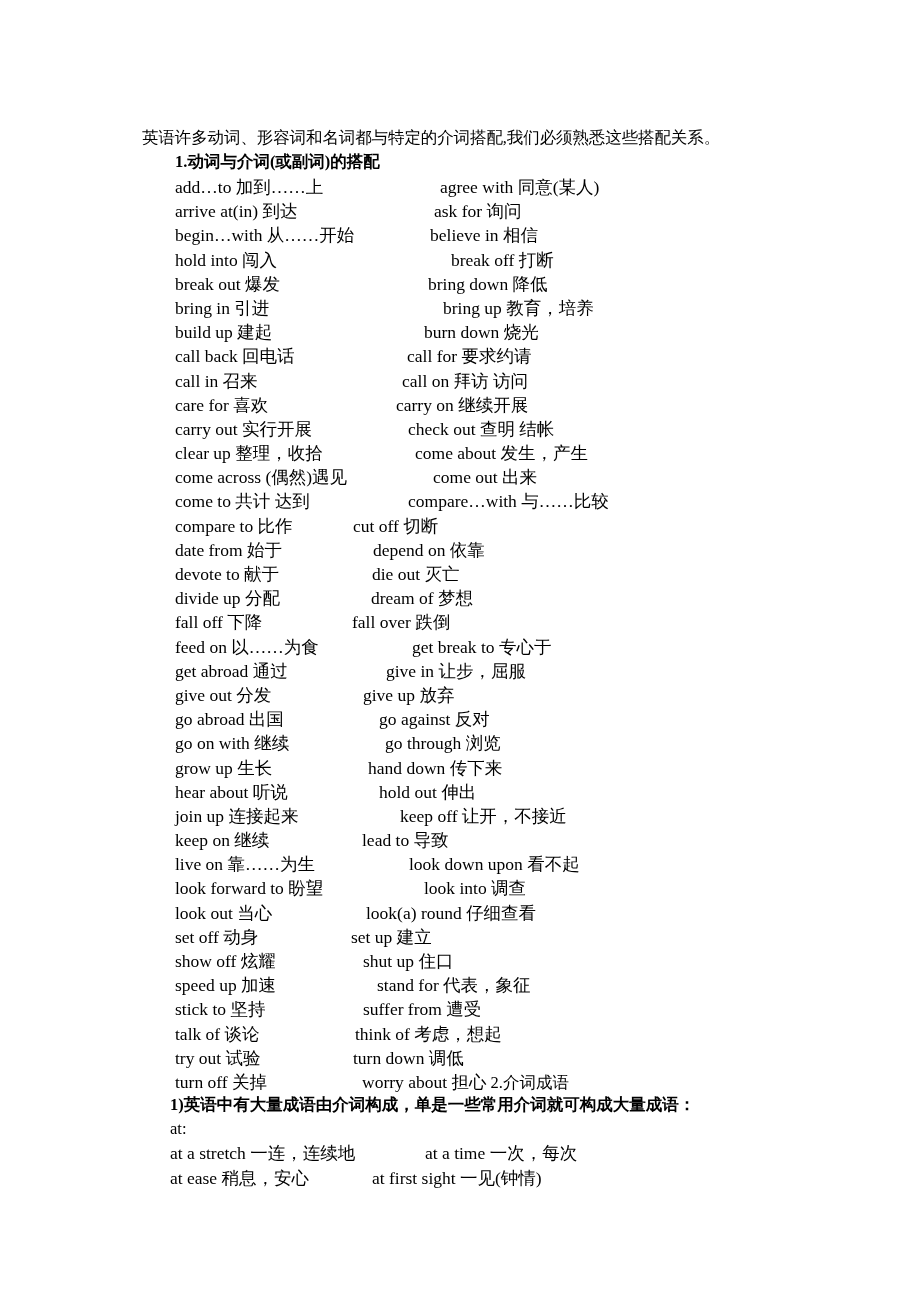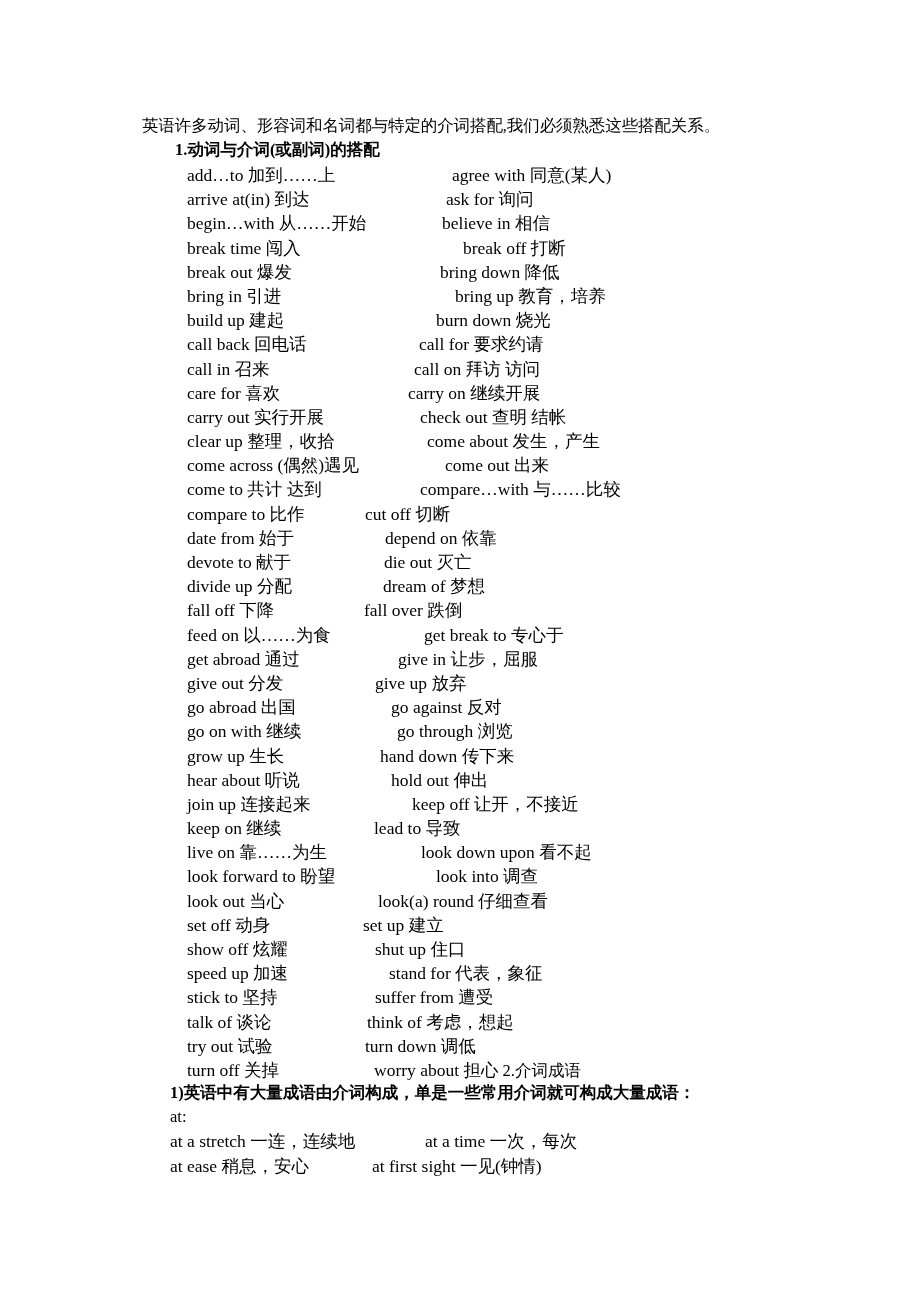--- a/index.html
+++ b/index.html
@@ -11,21 +11,21 @@
   body {
     width: 920px;
     height: 1302px;
     position: relative;
     font-family: "Liberation Serif", "DejaVu Serif", serif;
     color: #000000;
     overflow: hidden;
   }
   .page {
     position: absolute;
-    left: 0; top: 4px;
+    left: 0; top: 16px;
     width: 920px;
     height: 1082px;
   }
   
   .intro {
     position: absolute;
     left: 142px;
     top: 110px;
     font-size: 16.5px;
     line-height: 24.2px;
@@ -48,21 +48,20 @@
     left: 0;
     top: 159px;
     width: 920px;
   }
   .row {
     position: relative;
     height: 24.2px;
     line-height: 24.2px;
     font-size: 17.5px;
     white-space: nowrap;
-    margin-left: 12px;
   }
   .col-a {
     position: absolute;
     left: 175px;
     top: 0;
   }
   .col-b {
     position: absolute;
     top: 0;
   }
@@ -116,21 +115,21 @@
       </div>
       <div class="row">
         <span class="col-a">arrive at(in)  到达</span>
         <span class="col-b" style="left: 434px;">ask for  询问</span>
       </div>
       <div class="row">
         <span class="col-a">begin…with  从……开始</span>
         <span class="col-b" style="left: 430px;">believe in  相信</span>
       </div>
       <div class="row">
-        <span class="col-a">break time  闯入</span>
+        <span class="col-a">hold into  闯入</span>
         <span class="col-b" style="left: 451px;">break off  打断</span>
       </div>
       <div class="row">
         <span class="col-a">break out  爆发</span>
         <span class="col-b" style="left: 428px;">bring down  降低</span>
       </div>
       <div class="row">
         <span class="col-a">bring in  引进</span>
         <span class="col-b" style="left: 443px;">bring up  教育，培养</span>
       </div>

